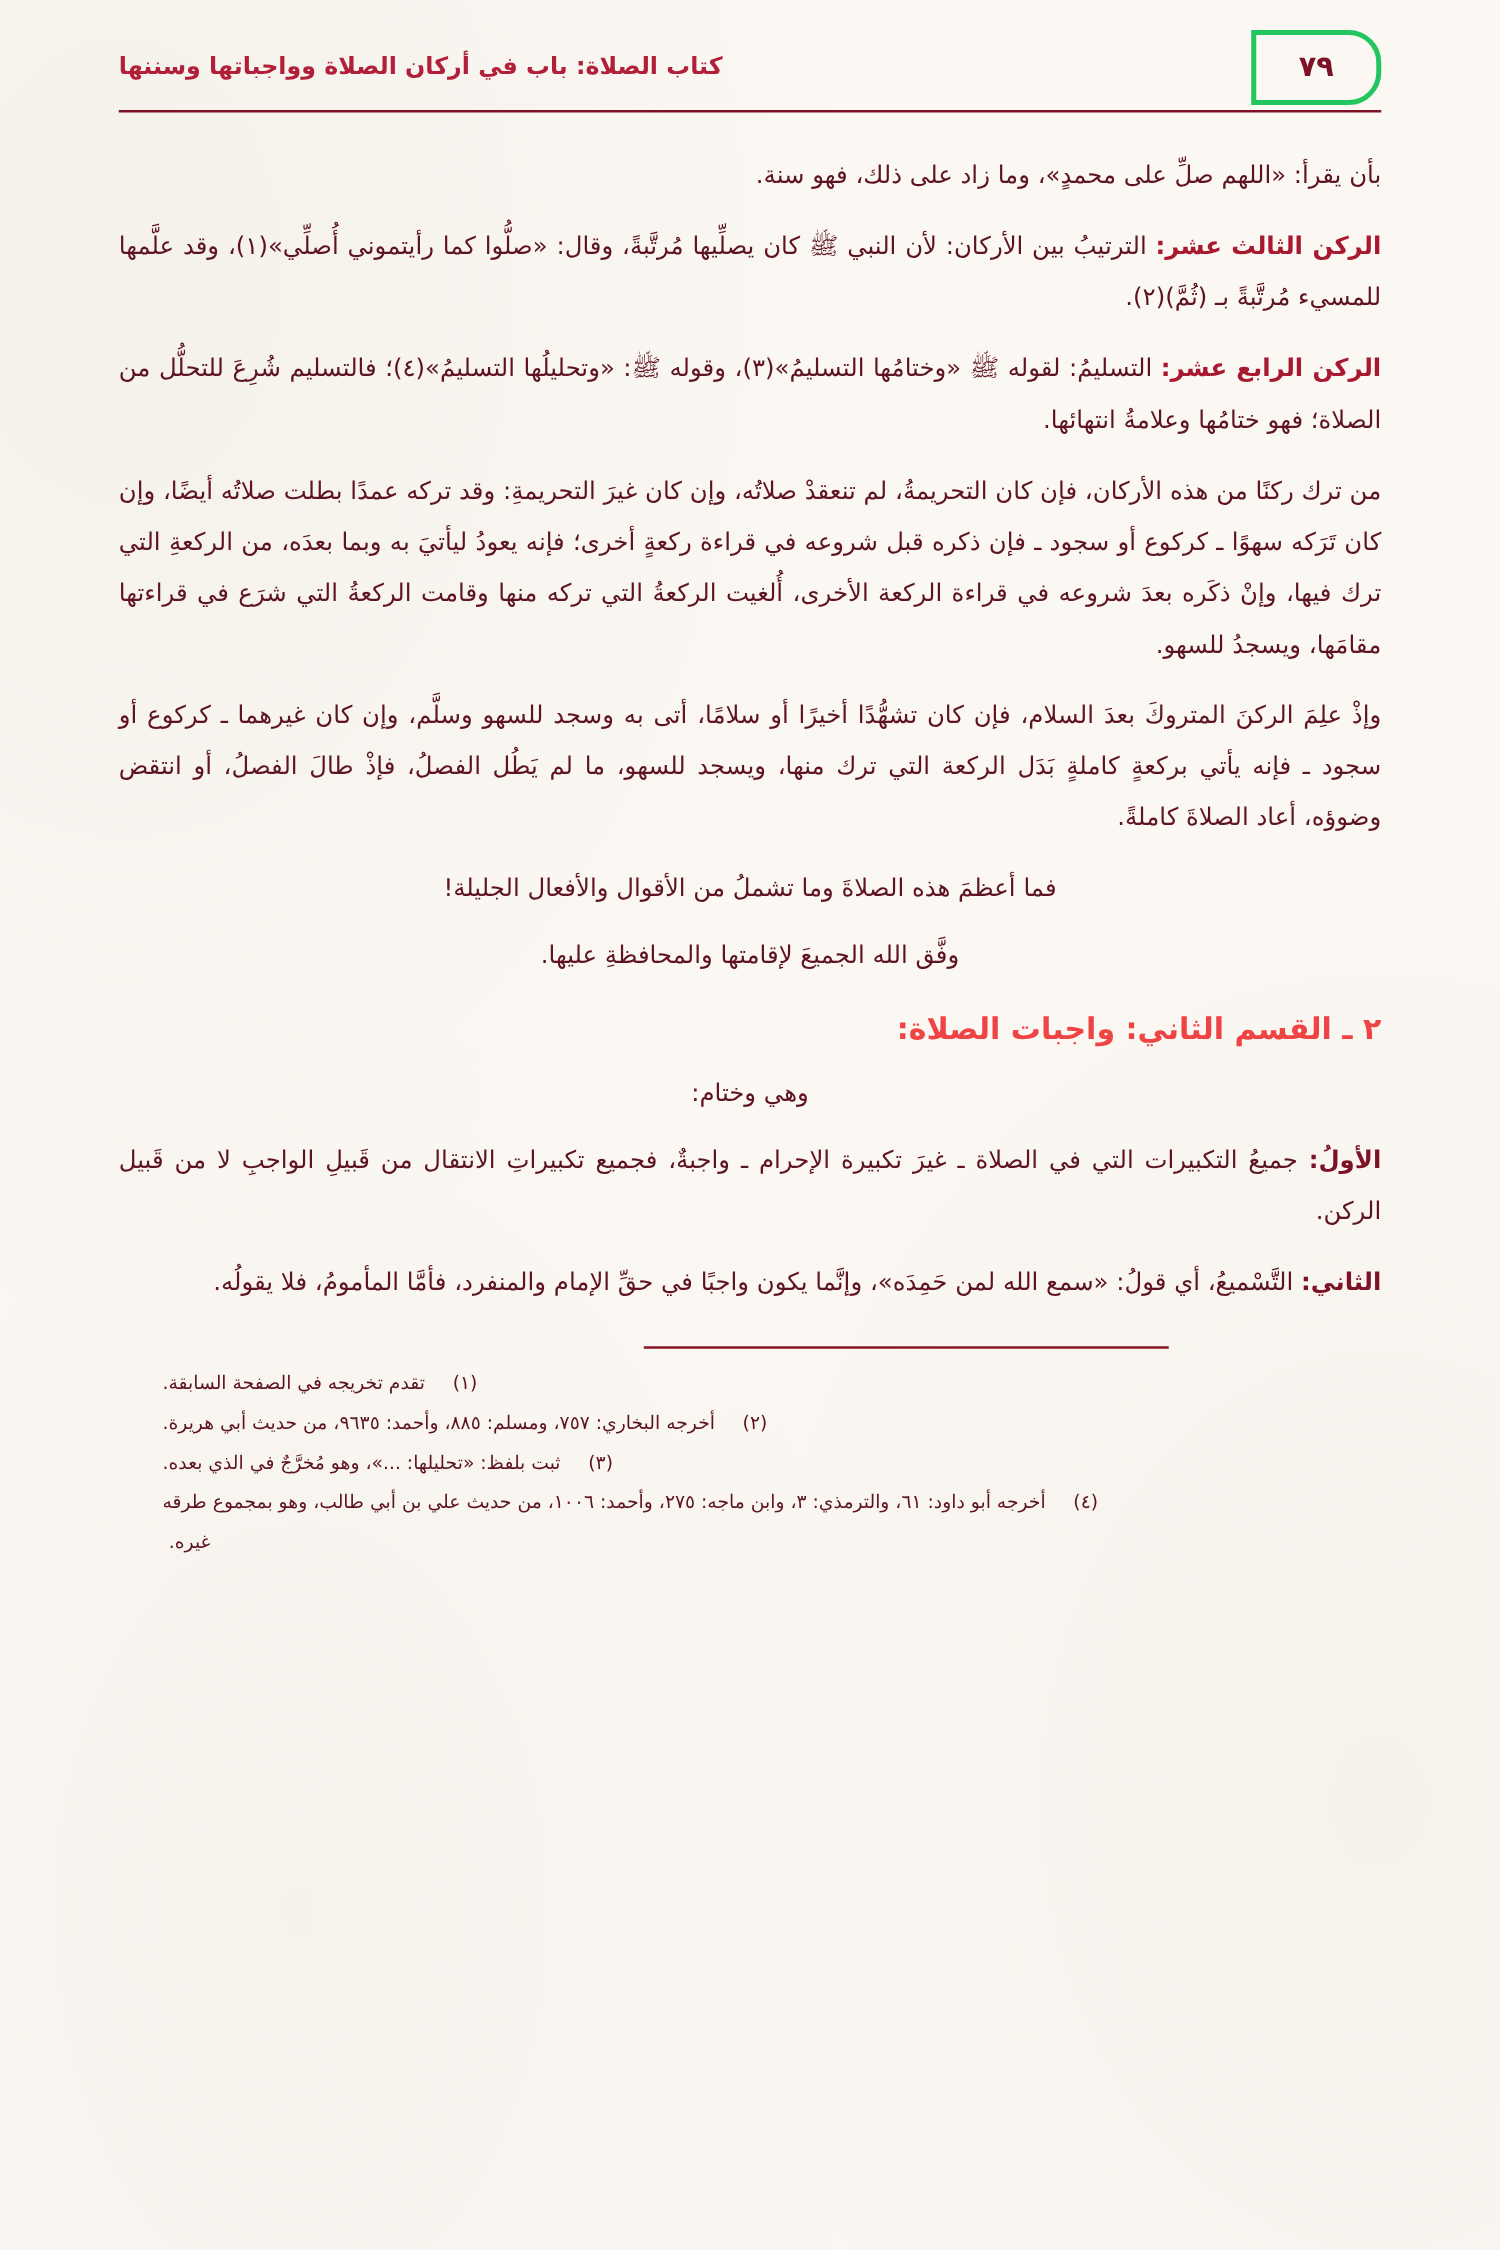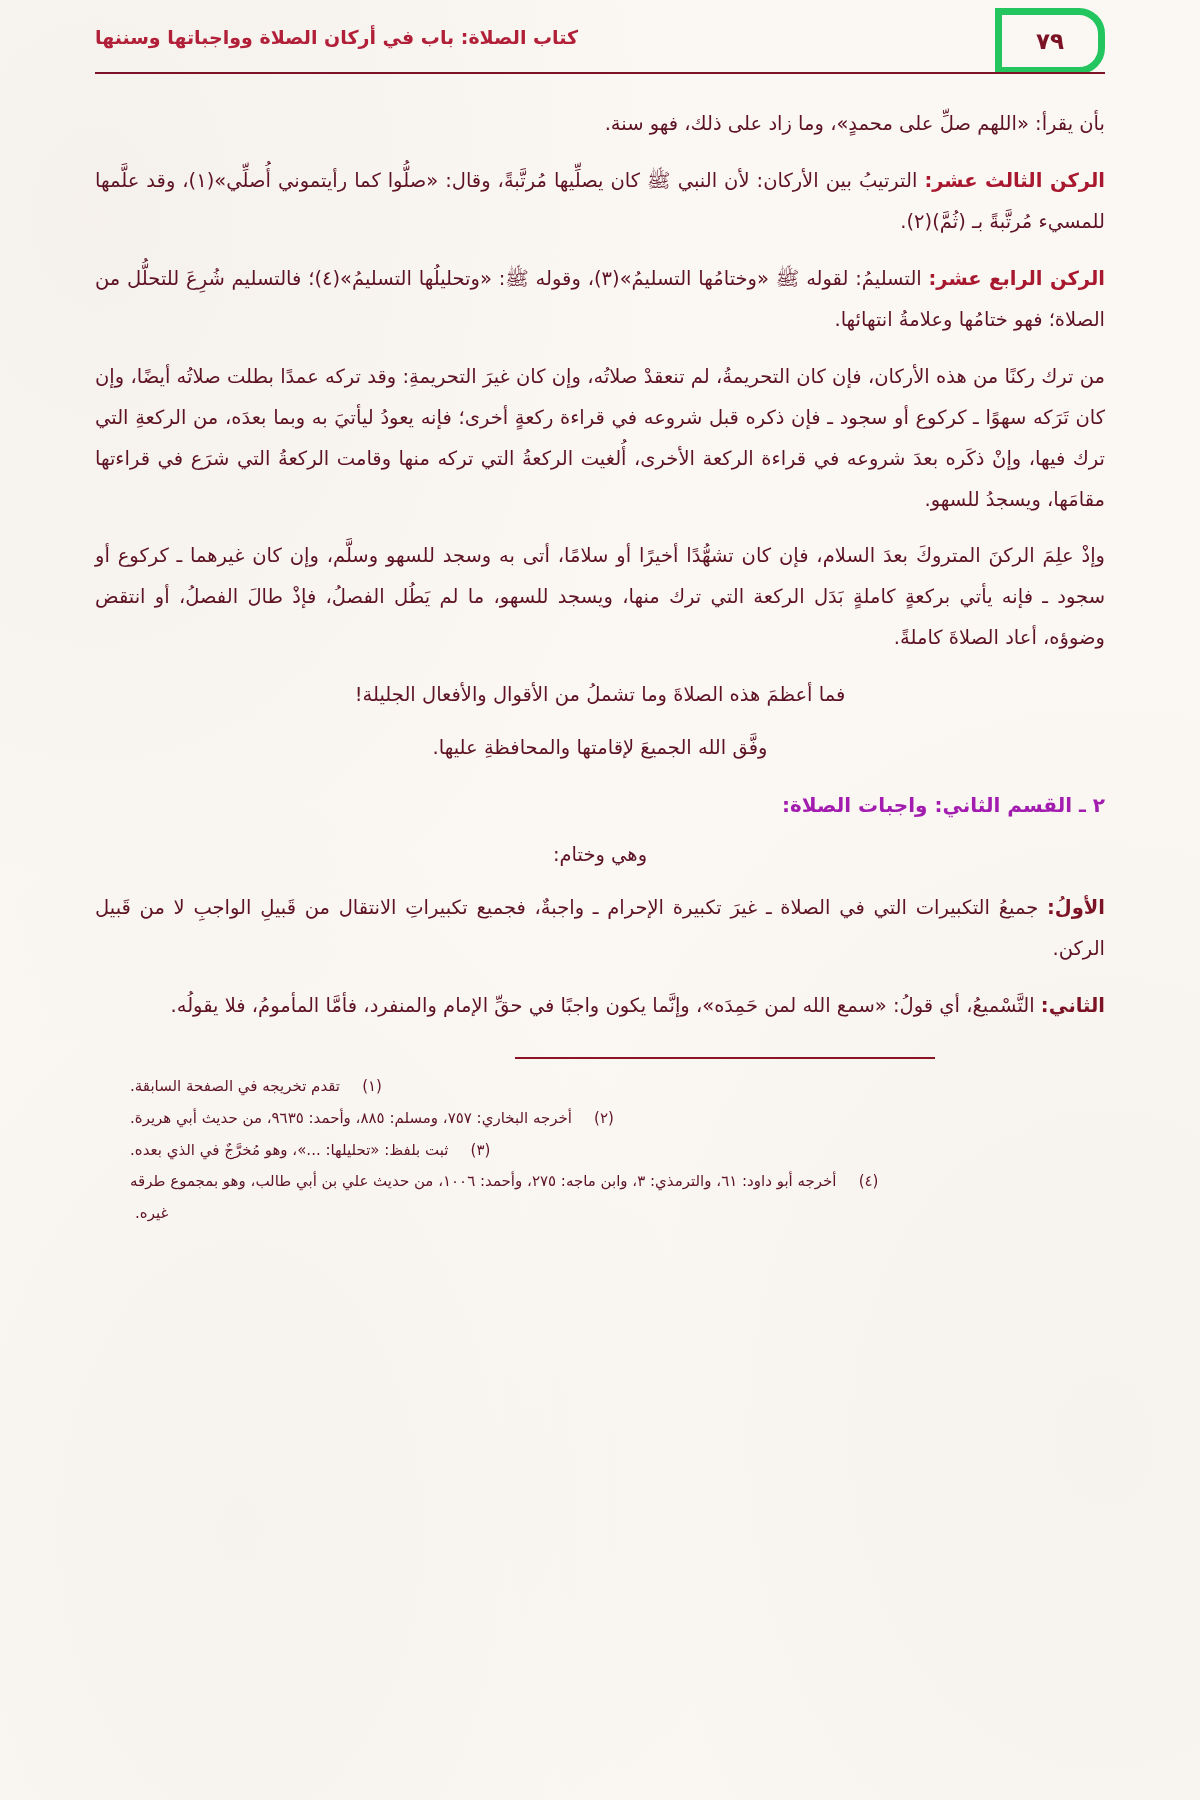--- a/index.html
+++ b/index.html
@@ -29,21 +29,21 @@
     background:
       radial-gradient(ellipse at 8% 12%, rgba(160,140,130,0.07), rgba(0,0,0,0) 38%),
       radial-gradient(ellipse at 92% 80%, rgba(160,140,130,0.06), rgba(0,0,0,0) 40%),
       radial-gradient(ellipse at 20% 85%, rgba(150,130,120,0.05), rgba(0,0,0,0) 35%);
     pointer-events: none;
   }
   .content {
     position: relative;
     margin: 0 auto;
     width: 1010px;
-    padding-top: 2px;
+    padding-top: 18px;
   }
 
   
   .header {
     display: flex;
     flex-direction: row-reverse;
     align-items: flex-start;
     justify-content: space-between;
     height: 66px;
     position: relative;
@@ -56,21 +56,21 @@
     letter-spacing: 0px;
     margin-top: 24px;
     margin-right: 6px;
     white-space: nowrap;
   }
   .page-number-box {
     margin-top: 6px;
     margin-left: 10px;
     width: 96px;
     height: 52px;
-    border: 7px solid #22c55e;
+    border: 4px solid #22c55e;
     border-radius: 0 26px 26px 0;
     display: flex;
     align-items: center;
     justify-content: center;
     background: #fbf8f3;
     position: relative;
   }
   .page-number {
     font-size: 23px;
     font-weight: bold;
@@ -116,23 +116,23 @@
   }
   .lead {
     font-weight: bold;
     color: #a8182f;
   }
   .lead-dark {
     font-weight: bold;
     color: #7c1225;
   }
   .sect-title {
-    font-size: 20px;
-    font-weight: bold;
-    color: #a21caf;
+    font-size: 24px;
+    font-weight: bold;
+    color: #ef4444;
     text-align: right;
     margin: 26px 0 18px 0;
   }
 
   
   .fn-rule {
     width: 420px;
     height: 2px;
     background: #8b1527;
     margin: 30px 0 14px auto;

